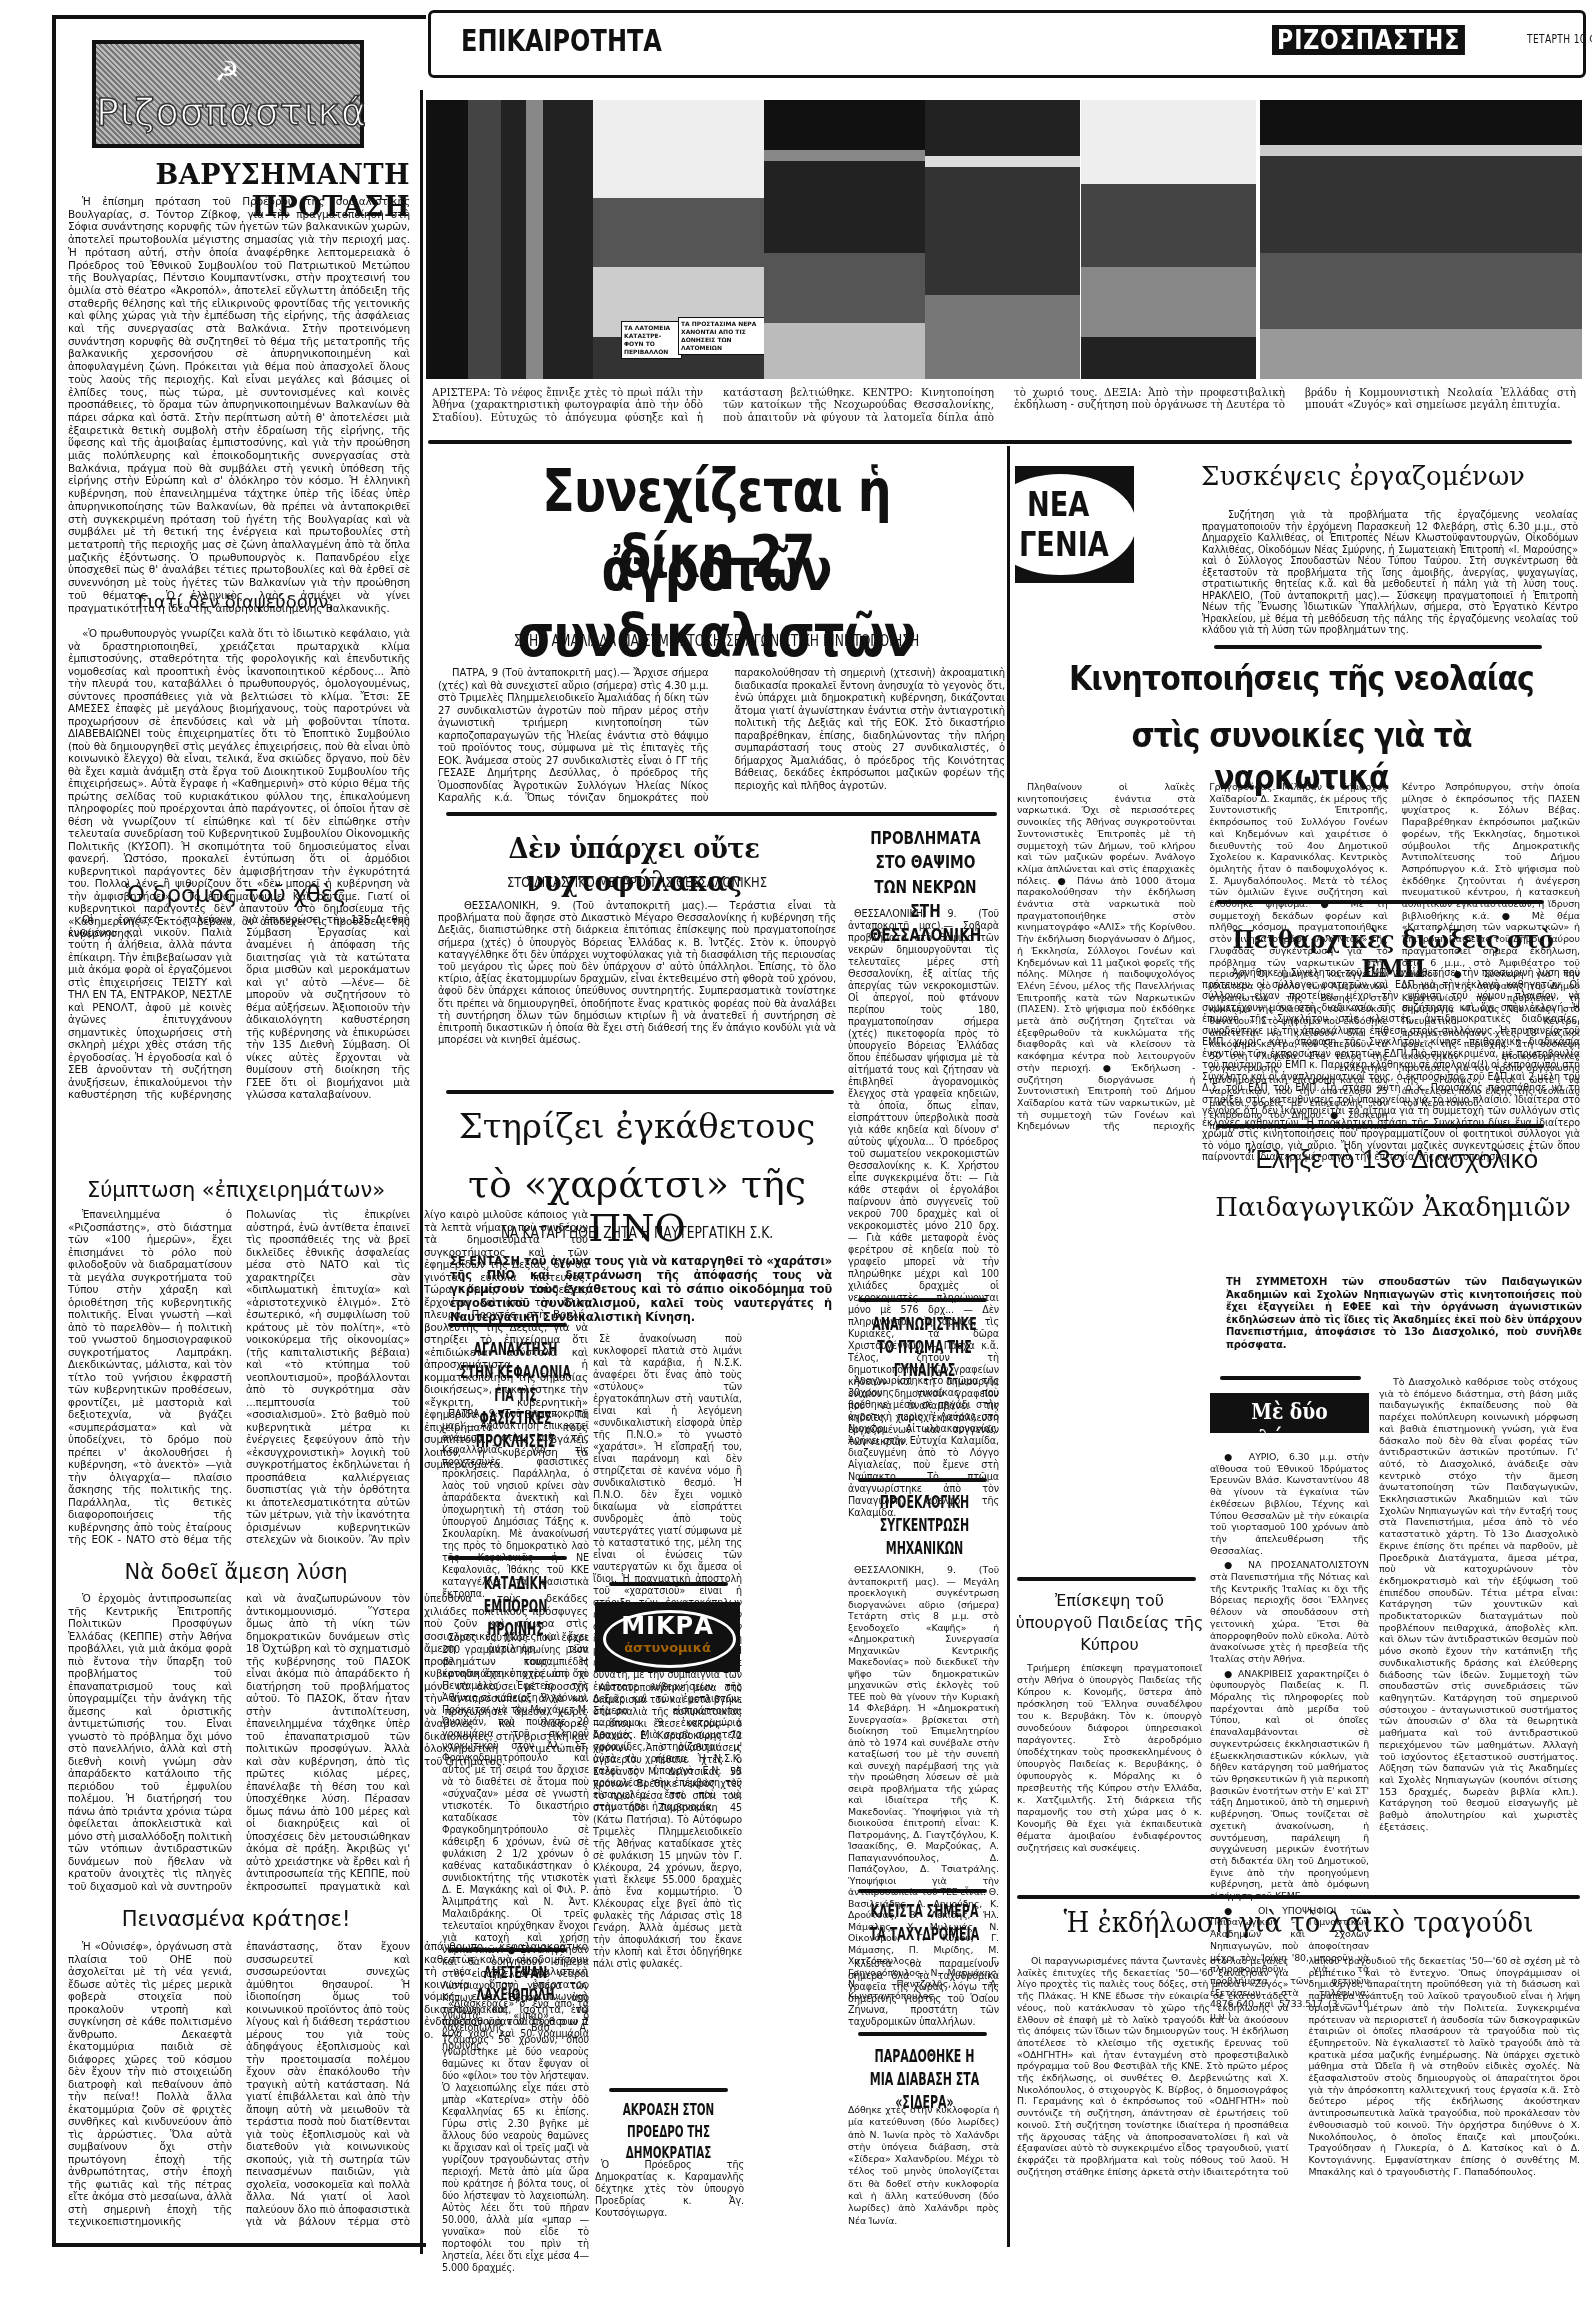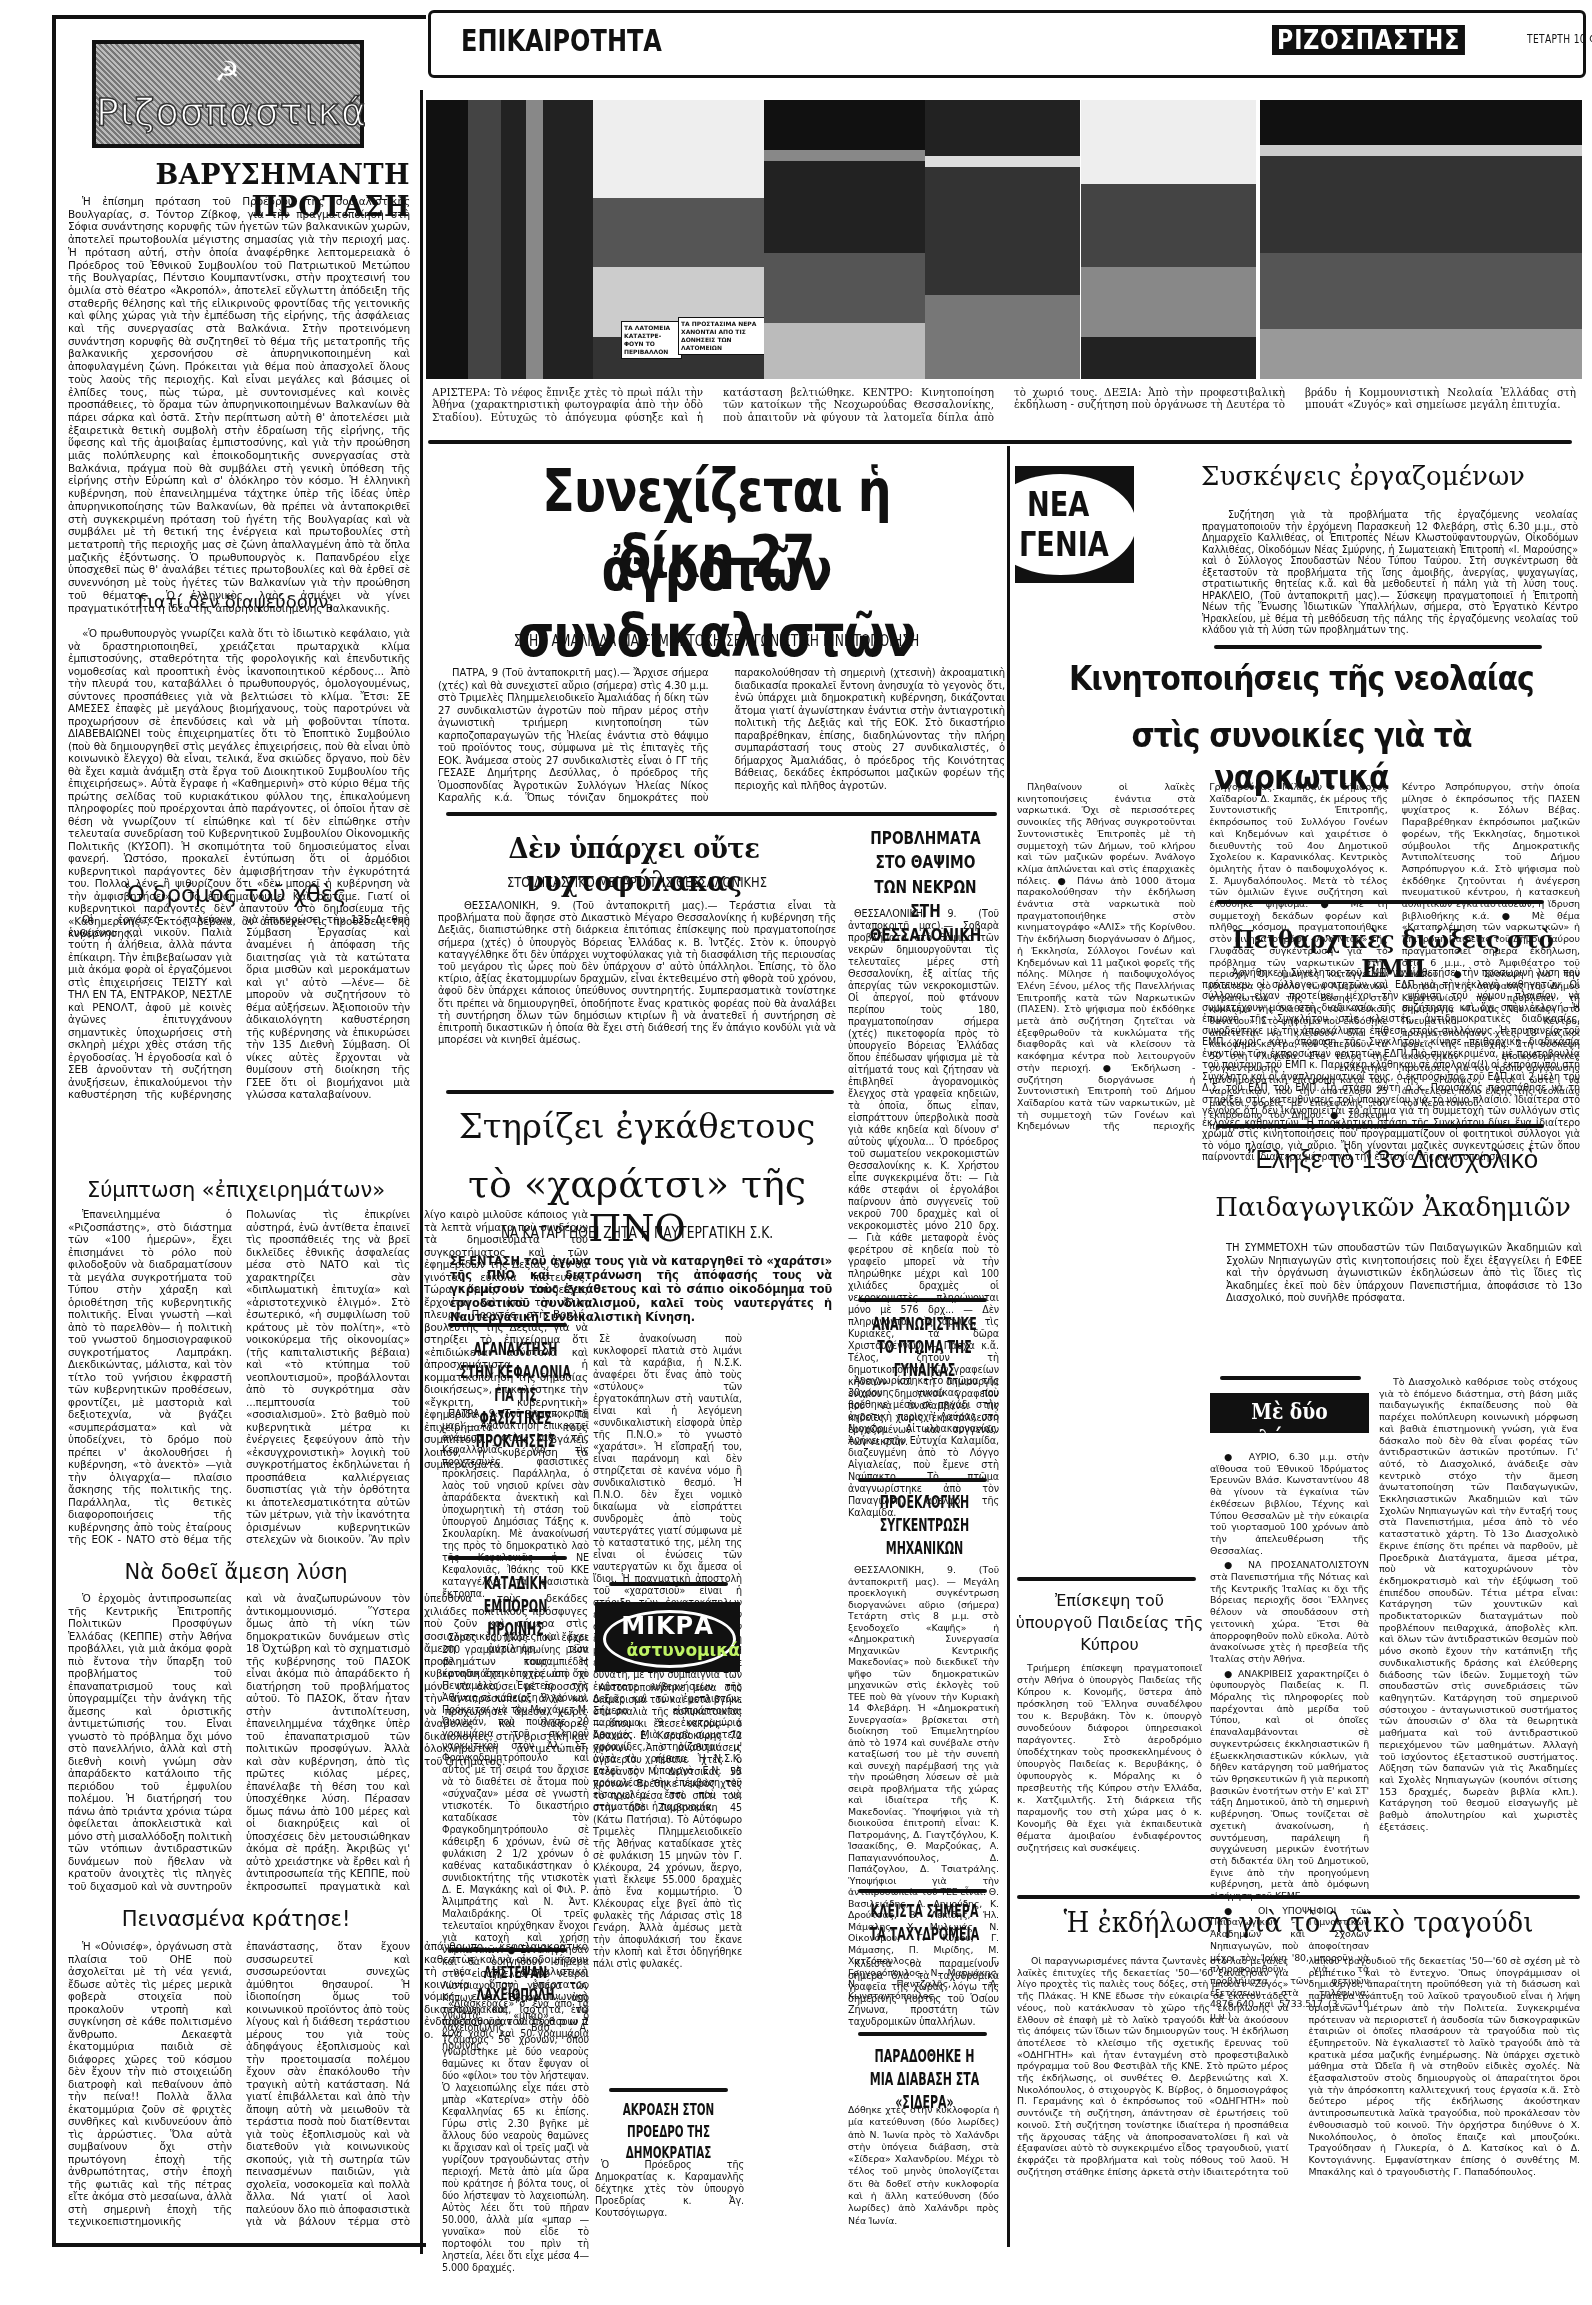--- a/index.html
+++ b/index.html
@@ -125,21 +125,21 @@
 <div class="abs narrowhead" style="left:436px;top:1962px;width:159px;font-size:16px;">ΛΗΣΤΕΨΑΝ ΛΑΧΕΙΟΠΩΛΗ</div>
 <div class="abs txt" style="left:442px;top:1998px;width:147px;text-indent:6px;font-size:9.6px;line-height:12px;">«Διασκέδαζε» σ' ἕνα ἀπὸ τὰ γνωστὰ «μπὰρ» ὁ λαχειοπώλης Βασ. Α. Τζάμαρας 56 χρόνων, ὅπου γνωρίστηκε μὲ δύο νεαροὺς θαμῶνες κι ὅταν ἔφυγαν οἱ δύο «φίλοι» του τὸν λήστεψαν. Ὁ λαχειοπώλης εἶχε πάει στὸ μπὰρ «Κατερίνα» στὴν ὁδὸ Κεφαλληνίας 65 κι ἐπίσης. Γύρω στὶς 2.30 βγῆκε μὲ ἄλλους δύο νεαροὺς θαμῶνες κι ἄρχισαν καὶ οἱ τρεῖς μαζὶ νὰ γυρίζουν τραγουδώντας στὴν περιοχή. Μετὰ ἀπὸ μία ὥρα ποὺ κράτησε ἡ βόλτα τους, οἱ δύο λήστεψαν τὸ λαχειοπώλη. Αὐτὸς λέει ὅτι τοῦ πῆραν 50.000, ἀλλὰ μία «μπαρ —γυναῖκα» ποὺ εἶδε τὸ πορτοφόλι του πρὶν τὴ ληστεία, λέει ὅτι εἶχε μέσα 4—5.000 δραχμές.</div>
 
 <div class="abs txt" style="left:593px;top:1333px;width:149px;text-indent:6px;font-size:9.6px;line-height:12px;">Σὲ ἀνακοίνωση ποὺ κυκλοφορεῖ πλατιὰ στὸ λιμάνι καὶ τὰ καράβια, ἡ Ν.Σ.Κ. ἀναφέρει ὅτι ἕνας ἀπὸ τοὺς «στύλους» τῶν ἐργατοκάπηλων στὴ ναυτιλία, εἶναι καὶ ἡ λεγόμενη «συνδικαλιστικὴ εἰσφορὰ ὑπὲρ τῆς Π.Ν.Ο.» τὸ γνωστὸ «χαράτσι». Ἡ εἴσπραξή του, εἶναι παράνομη καὶ δὲν στηρίζεται σὲ κανένα νόμο ἢ συνδικαλιστικὸ θεσμό. Ἡ Π.Ν.Ο. δὲν ἔχει νομικὸ δικαίωμα νὰ εἰσπράττει συνδρομὲς ἀπὸ τοὺς ναυτεργάτες γιατί σύμφωνα μὲ τὸ καταστατικό της, μέλη της εἶναι οἱ ἑνώσεις τῶν ναυτεργατῶν κι ὄχι ἄμεσα οἱ ἴδιοι. Ἡ πραγματικὴ ἀποστολὴ τοῦ «χαρατσιοῦ» εἶναι ἡ στήριξη τῶν ἐργατοκάπηλων ἐγκάθετων διοικήσεων οἰκονομικά, ἔτσι ποὺ νὰ μὴν ἔχουν ἀνάγκη τὴν ἐγγραφὴ μελῶν στὰ σωματεῖα. Ἡ ἐπιβολὴ τοῦ «χαρατσιοῦ» ἔγινε δυνατή, μὲ τὴν συμπαιγνία τῶν ἑκάστοτε κυβερνήσεων τῆς Δεξιᾶς καὶ τῶν ἐφοπλιστῶν. Σήμερα εἰσπράττονται παράνομα 9 ἑκατομμύρια δραχμές. Μιὰ σειρὰ σωματεῖα σφραγίδες, στηρίζονται μ' αὐτὰ τὰ χρήματα. Ἡ Ν.Σ.Κ. καλεῖ τὸν ὑπουργὸ Ε.Ν. νὰ προκαλέσει τὴν ἐπέμβαση τοῦ εἰσαγγελέα, ἔτσι ποὺ νὰ σταματήσει ἡ παρανομία.</div>
 
 <div class="abs rule" style="left:609px;top:1582px;width:119px;"></div>
 
 <div class="abs" style="left:595px;top:1602px;width:145px;height:70px;background:#111;">
   <div style="position:absolute;left:8px;top:8px;width:127px;height:52px;border:3px solid #fff;border-radius:50%;"></div>
   <div style="position:absolute;left:0;right:0;top:10px;text-align:center;color:#fff;font-weight:bold;font-size:24px;letter-spacing:1px;">ΜΙΚΡΑ</div>
-  <div style="position:absolute;left:0;right:0;top:38px;text-align:right;color:#bef264;font-weight:bold;font-size:17px;">ἀστυνομικά</div>
+  <div style="position:absolute;left:0;right:0;top:38px;text-align:center;color:#a16207;font-weight:bold;font-size:13px;">ἀστυνομικά</div>
 </div>
 <div class="abs txt" style="left:593px;top:1682px;width:149px;text-indent:6px;font-size:9.6px;line-height:12px;">Αὐτοπυρπολήθηκε μέσα στὸ διαμέρισμά του καὶ μετὰ βγῆκε στὰ σκαλιὰ τῆς πολυκατοικίας — ὅπου κι ἔπεσε νεκρὸς— ὁ Ἀθανάσ. Ε. Καραδοκύρης 72 χρόνων. Ἀπὸ ἀναθυμιάσεις ὑγραερίου πέθανε χτὲς ὁ Στέφανος Μ. Δεϊντσικας 55 χρόνων. Βρέθηκε νεκρὸς χτὲς τὸ πρωὶ μέσα στὸ σπίτι του, στὴν ὁδὸ Ζυμβρακάκη 45 (Κάτω Πατήσια). Τὸ Αὐτόφωρο Τριμελὲς Πλημμελειοδικεῖο τῆς Ἀθήνας καταδίκασε χτὲς σὲ φυλάκιση 15 μηνῶν τὸν Γ. Κλέκουρα, 24 χρόνων, ἄεργο, γιατὶ ἔκλεψε 55.000 δραχμὲς ἀπὸ ἕνα κομμωτήριο. Ὁ Κλέκουρας εἶχε βγεῖ ἀπὸ τὶς φυλακὲς τῆς Λάρισας στὶς 18 Γενάρη. Ἀλλὰ ἀμέσως μετὰ τὴν ἀποφυλάκισή του ἔκανε τὴν κλοπὴ καὶ ἔτσι ὁδηγήθηκε πάλι στὶς φυλακές.</div>
 
 <div class="abs rule" style="left:609px;top:2088px;width:119px;"></div>
 
 <div class="abs narrowhead" style="left:593px;top:2099px;width:151px;font-size:16px;">ΑΚΡΟΑΣΗ ΣΤΟΝ ΠΡΟΕΔΡΟ ΤΗΣ ΔΗΜΟΚΡΑΤΙΑΣ</div>
 <div class="abs txt" style="left:595px;top:2159px;width:149px;text-indent:6px;font-size:9.6px;line-height:12px;">Ὁ Πρόεδρος τῆς Δημοκρατίας κ. Καραμανλῆς δέχτηκε χτὲς τὸν ὑπουργὸ Προεδρίας κ. Ἀγ. Κουτσόγιωργα.</div>
 
 <div class="abs" style="left:1015px;top:466px;width:119px;height:117px;background:#111;overflow:hidden;">
   <div style="position:absolute;left:-30px;top:8px;width:151px;height:101px;border-radius:50%;background:#fff;"></div>
@@ -158,21 +158,21 @@
 
 <div class="abs rule" style="left:1216px;top:900px;width:328px;"></div>
 
 <div class="abs hserif centered" style="left:1194px;top:925px;width:398px;font-size:25px;letter-spacing:-0.5px;transform:scaleX(0.92);transform-origin:center;">Πειθαρχικὲς διώξεις στὸ ΕΜΠ</div>
 <div class="abs txt" style="left:1202px;top:967px;width:378px;text-indent:30px;font-size:9.6px;line-height:11.5px;">Ἀρνήθηκε ἡ Σύγκλητος τοῦ ΕΜΠ, νὰ υἱοθετήσει τὴν προσωρινὴ λύση ποὺ πρότειναν οἱ σύλλογοι φοιτητῶν καὶ ΕΔΠ γιὰ τὴν ἐκλογὴ καθηγητῶν. Οἱ σύλλογοι εἶχαν προτείνει, μέχρι τὴν ψήφιση τοῦ νόμου πλαισίου, νὰ συμμετέχουν μόνο στὴ διαδικασία τῆς συζήτησης καὶ ὄχι στὴν ἐκλογή. Ἡ ἐπιμονὴ τῆς Συγκλήτου στὶς κλειστές, ἀντιδημοκρατικὲς διαδικασίες, συνοδεύτηκε μὲ τὴν ἀπροκάλυπτη ἐπίθεση στοὺς συλλόγους. Ἡ πρυτανεία τοῦ ΕΜΠ, χωρὶς κὰν ἀπόφαση τῆς Συγκλήτου, κίνησε πειθαρχικὴ διαδικασία ἐναντίον τῶν ἐκπροσώπων φοιτητῶν ΕΔΠ! Πιὸ συγκεκριμένα, μὲ πρωτοβουλία τοῦ πρύτανη τοῦ ΕΜΠ κ. Παρισάκη κλήθηκαν σὲ ἀπολογία(!) οἱ ἐκπρόσωποι στὴ Σύγκλητο καὶ οἱ ἀναπληρωματικοί τους, ὁ ἐκπρόσωπος τοῦ ΕΔΠ καὶ 2 μέλη τοῦ Δ.Σ. τοῦ ΕΔΠ τοῦ ΕΜΠ. Τὴ στάση αὐτὴ ὁ κ. Παρισάκης προσπάθησε νὰ τὴ στηρίξει στὶς κατευθύνσεις τοῦ ὑπουργείου γιὰ τὸ νόμο πλαίσιο. Ἰδιαίτερα στὸ γεγονὸς ὅτι δὲν ἱκανοποιεῖται τὸ αἴτημα γιὰ τὴ συμμετοχὴ τῶν συλλόγων στὶς ἐκλογὲς καθηγητῶν. Ἡ προκλητικὴ στάση τῆς Συγκλήτου δίνει ἕνα ἰδιαίτερο χρῶμα στὶς κινητοποιήσεις ποὺ προγραμματίζουν οἱ φοιτητικοὶ σύλλογοι γιὰ τὸ νόμο πλαίσιο, γιὰ αὔριο. Ἤδη γίνονται μαζικὲς συγκεντρώσεις ἐτῶν ὅπου παίρνονται ἰδιαίτερα μέτρα γιὰ τὴν ἐπιτυχία τῆς κινητοποίησης.</div>
 
 <div class="abs rule" style="left:1216px;top:1124px;width:328px;"></div>
 
 <div class="abs hserif centered" style="left:1194px;top:1144px;width:398px;font-size:26px;font-weight:normal;font-family:Liberation Sans, sans-serif;">Ἔληξε τὸ 13ο Διασχολικὸ</div>
 <div class="abs hserif centered" style="left:1194px;top:1192px;width:398px;font-size:26px;font-weight:normal;font-family:'DejaVu Serif',serif;">Παιδαγωγικῶν Ἀκαδημιῶν</div>
-<div class="abs txt" style="left:1226px;top:1242px;width:356px;font-size:10px;line-height:12.5px;font-weight:normal;">ΤΗ ΣΥΜΜΕΤΟΧΗ τῶν σπουδαστῶν τῶν Παιδαγωγικῶν Ἀκαδημιῶν καὶ Σχολῶν Νηπιαγωγῶν στὶς κινητοποιήσεις ποὺ ἔχει ἐξαγγείλει ἡ ΕΦΕΕ καὶ τὴν ὀργάνωση ἀγωνιστικῶν ἐκδηλώσεων ἀπὸ τὶς ἴδιες τὶς Ἀκαδημίες ἐκεῖ ποὺ δὲν ὑπάρχουν Πανεπιστήμια, ἀποφάσισε τὸ 13ο Διασχολικό, ποὺ συνῆλθε πρόσφατα.</div>
+<div class="abs txt" style="left:1226px;top:1276px;width:356px;font-size:10px;line-height:12.5px;font-weight:bold;">ΤΗ ΣΥΜΜΕΤΟΧΗ τῶν σπουδαστῶν τῶν Παιδαγωγικῶν Ἀκαδημιῶν καὶ Σχολῶν Νηπιαγωγῶν στὶς κινητοποιήσεις ποὺ ἔχει ἐξαγγείλει ἡ ΕΦΕΕ καὶ τὴν ὀργάνωση ἀγωνιστικῶν ἐκδηλώσεων ἀπὸ τὶς ἴδιες τὶς Ἀκαδημίες ἐκεῖ ποὺ δὲν ὑπάρχουν Πανεπιστήμια, ἀποφάσισε τὸ 13ο Διασχολικό, ποὺ συνῆλθε πρόσφατα.</div>
 
 <div class="abs rule" style="left:1220px;top:1376px;width:141px;"></div>
 
 <div class="abs" style="left:1210px;top:1393px;width:159px;height:40px;background:#111;">
   <div style="position:absolute;left:0;right:0;top:5px;text-align:center;color:#fff;font-family:'DejaVu Serif',serif;font-weight:bold;font-size:22px;transform:scaleX(0.85);">Μὲ δύο λόγια</div>
 </div>
 <div class="abs txt" style="left:1210px;top:1451px;width:159px;font-size:9.4px;line-height:11.7px;">
   <p class="bullet">ΑΥΡΙΟ, 6.30 μ.μ. στὴν αἴθουσα τοῦ Ἐθνικοῦ Ἱδρύματος Ἐρευνῶν Βλάσ. Κωνσταντίνου 48 θὰ γίνουν τὰ ἐγκαίνια τῶν ἐκθέσεων βιβλίου, Τέχνης καὶ Τύπου Θεσσαλῶν μὲ τὴν εὐκαιρία τοῦ γιορτασμοῦ 100 χρόνων ἀπὸ τὴν ἀπελευθέρωση τῆς Θεσσαλίας.</p>
   <p class="bullet">ΝΑ ΠΡΟΣΑΝΑΤΟΛΙΣΤΟΥΝ στὰ Πανεπιστήμια τῆς Νότιας καὶ τῆς Κεντρικῆς Ἰταλίας κι ὄχι τῆς Βόρειας περιοχῆς ὅσοι Ἕλληνες θέλουν νὰ σπουδάσουν στὴ γειτονικὴ χώρα. Ἔτσι θὰ ἀπορροφηθοῦν πολὺ εὔκολα. Αὐτὸ ἀνακοίνωσε χτὲς ἡ πρεσβεία τῆς Ἰταλίας στὴν Ἀθήνα.</p>
   <p class="bullet">ΑΝΑΚΡΙΒΕΙΣ χαρακτηρίζει ὁ ὑφυπουργὸς Παιδείας κ. Π. Μόραλης τὶς πληροφορίες ποὺ παρέχονται ἀπὸ μερίδα τοῦ Τύπου, καὶ οἱ ὁποῖες ἐπαναλαμβάνονται σὲ συγκεντρώσεις ἐκκλησιαστικῶν ἢ ἐξωεκκλησιαστικῶν κύκλων, γιὰ δῆθεν κατάργηση τοῦ μαθήματος τῶν θρησκευτικῶν ἢ γιὰ περικοπὴ βασικῶν ἑνοτήτων στὴν Ε' καὶ ΣΤ' τάξη Δημοτικοῦ, ἀπὸ τὴ σημερινὴ κυβέρνηση. Ὅπως τονίζεται σὲ σχετικὴ ἀνακοίνωση, ἡ συντόμευση, παράλειψη ἢ συγχώνευση μερικῶν ἑνοτήτων στὴ διδακτέα ὕλη τοῦ Δημοτικοῦ, ἔγινε ἀπὸ τὴν προηγούμενη κυβέρνηση, μετὰ ἀπὸ ὁμόφωνη εἰσήγηση τοῦ ΚΕΜΕ.</p>

